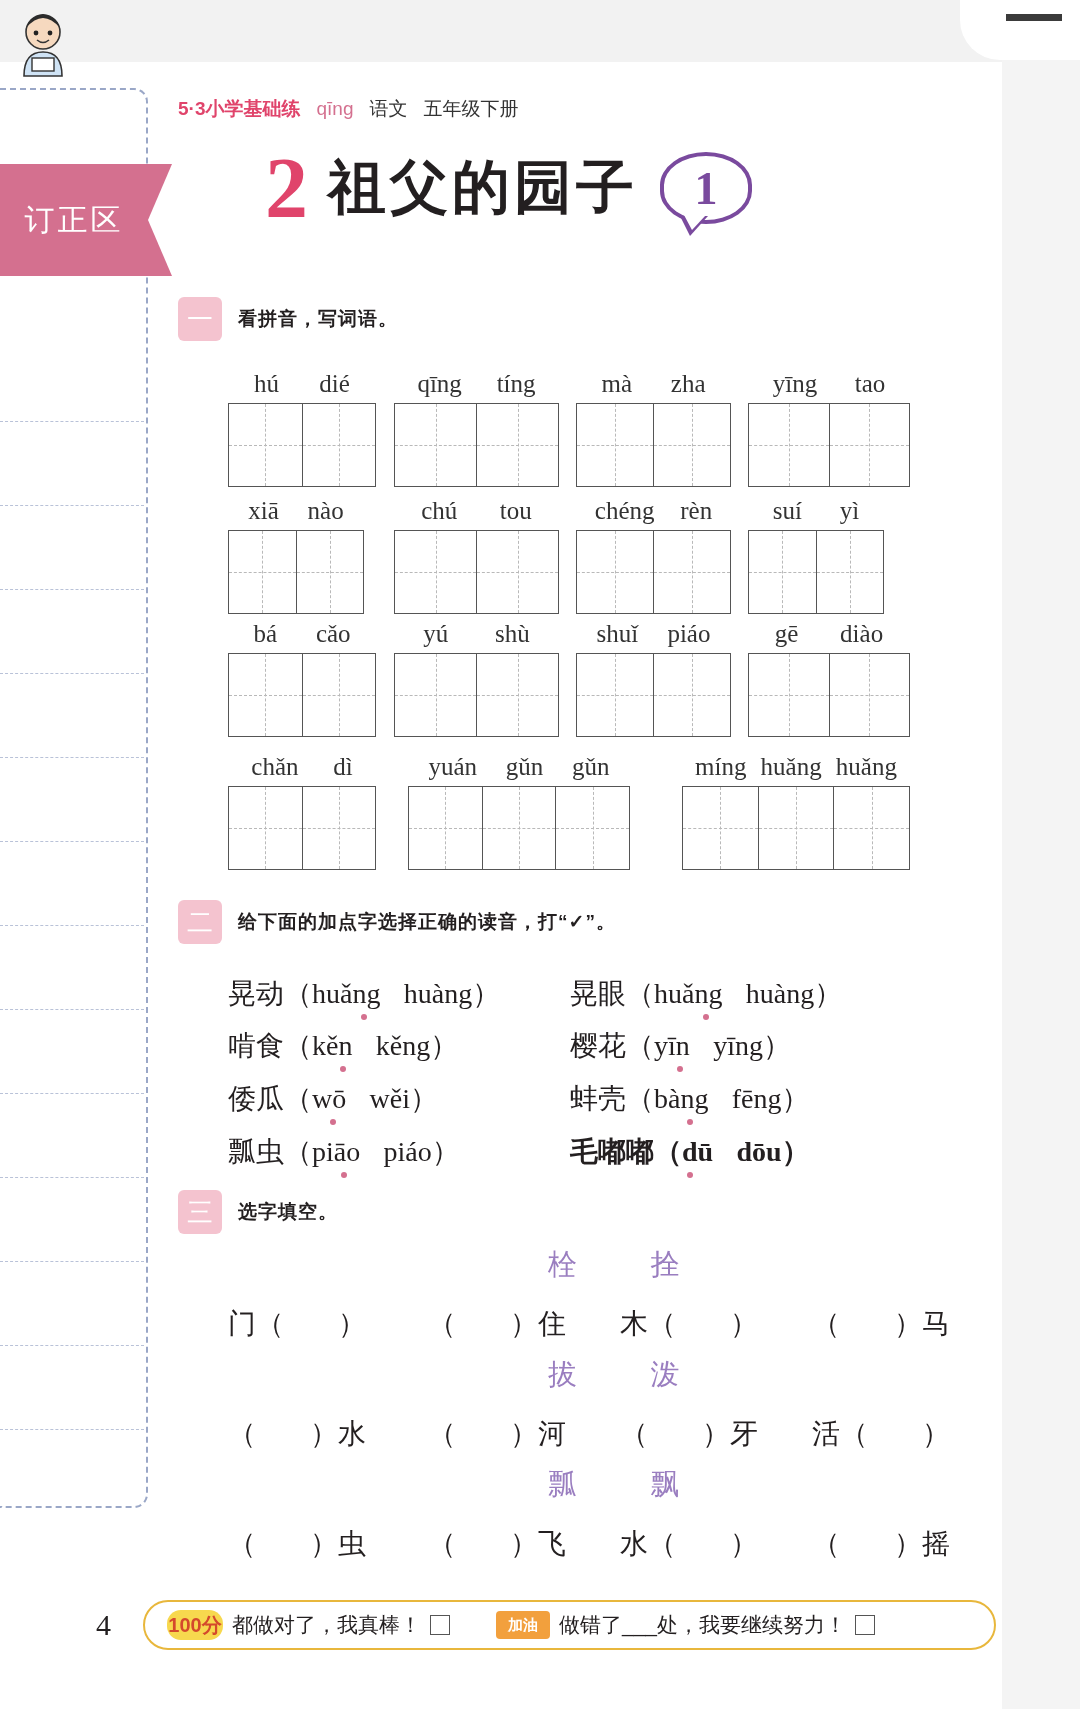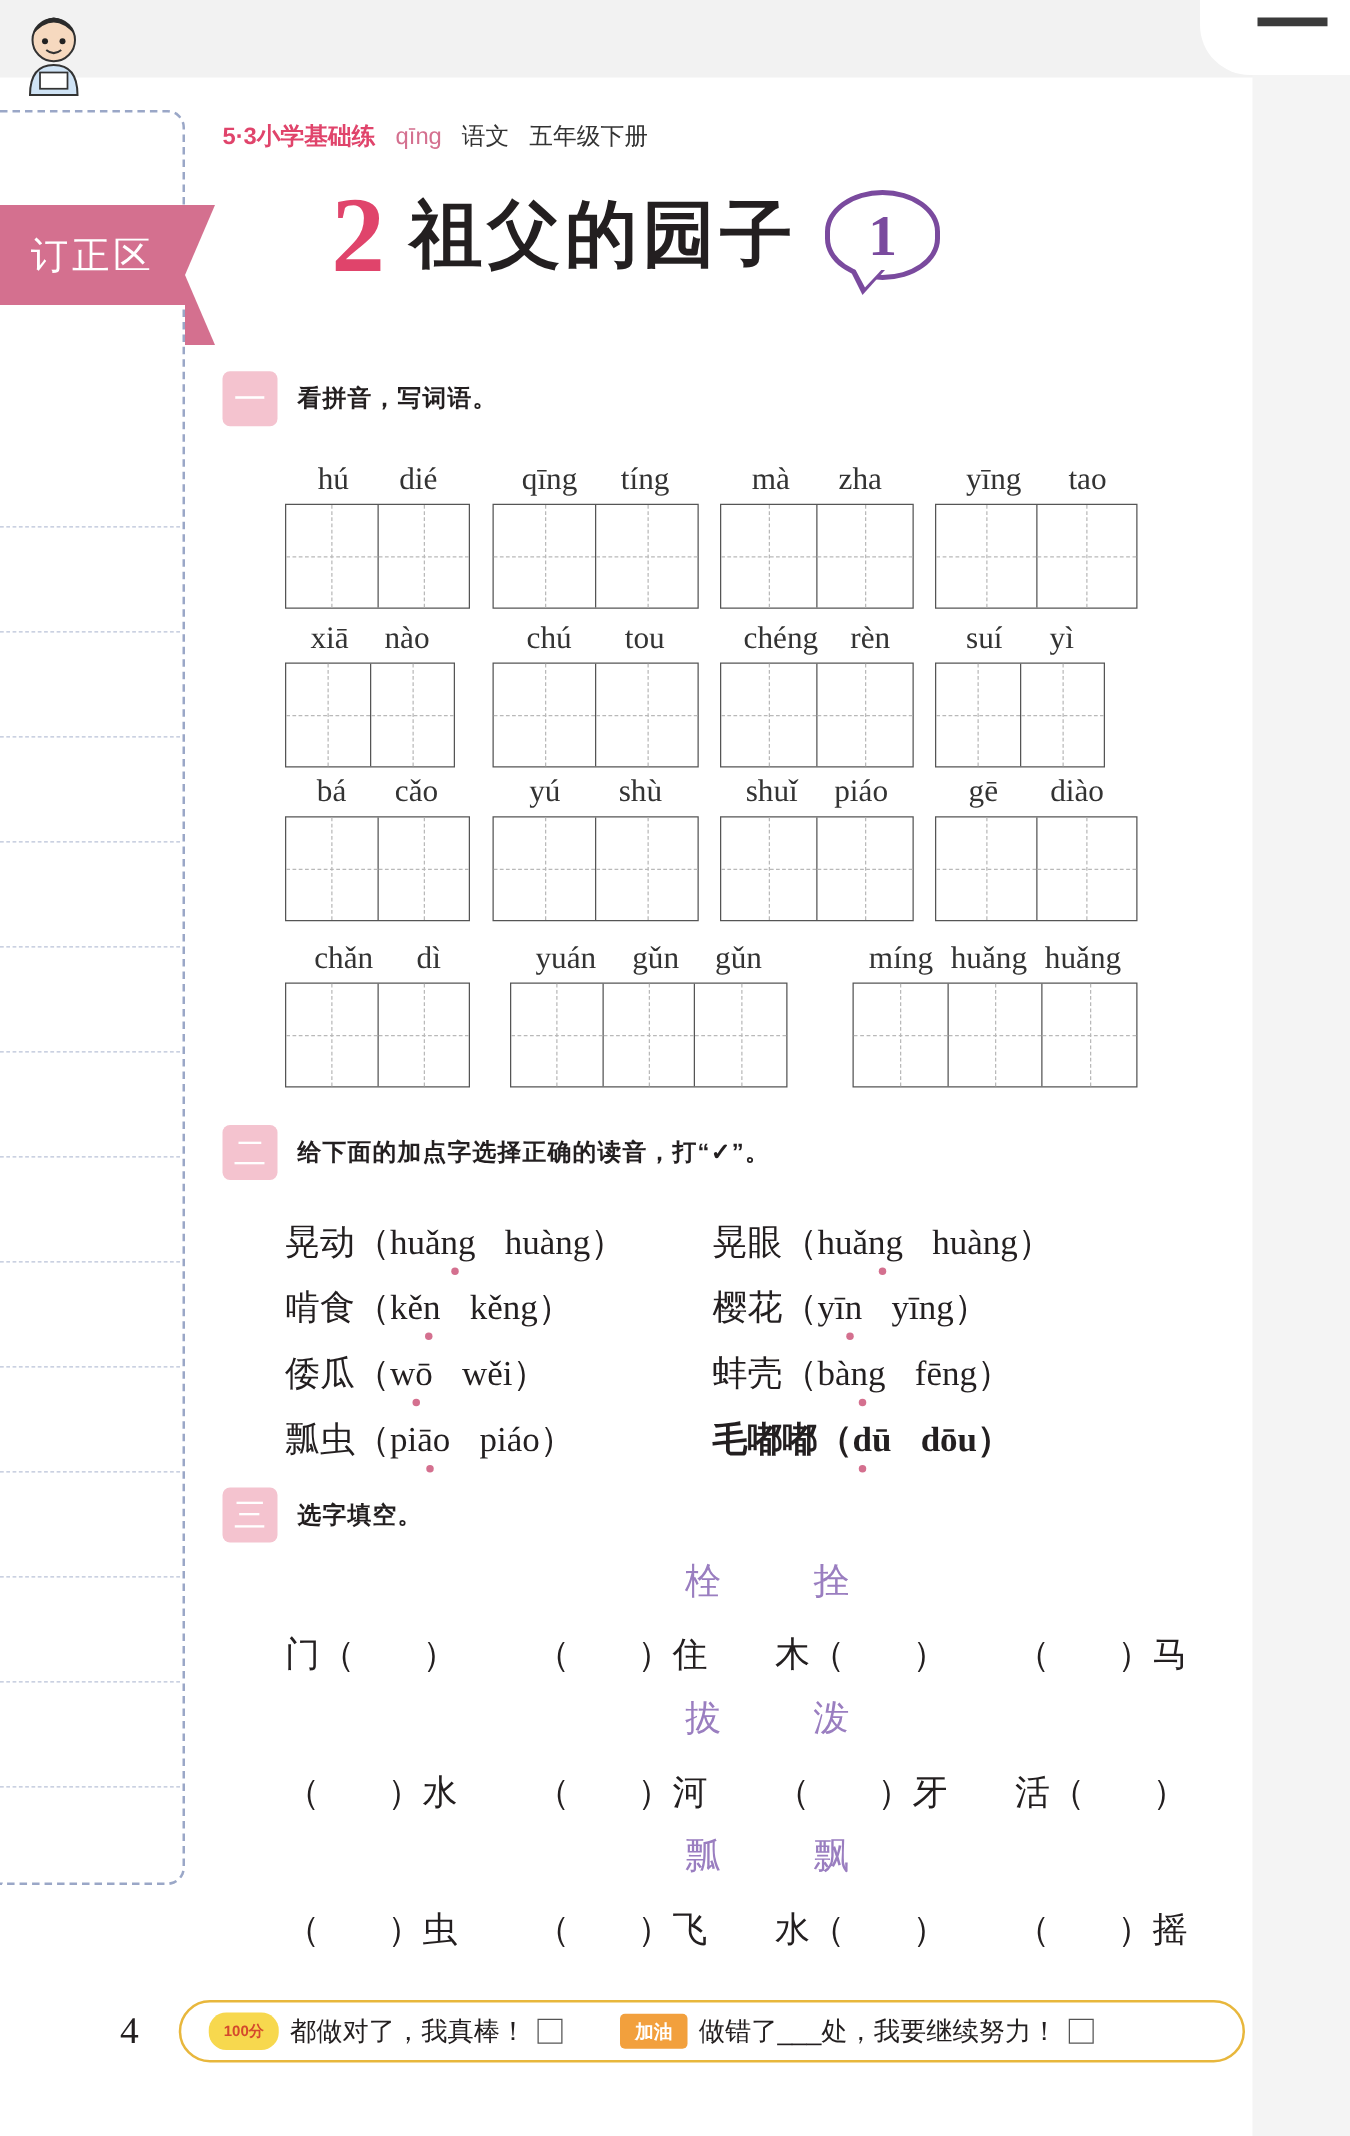--- a/index.html
+++ b/index.html
@@ -42,21 +42,21 @@
     border-top:2px dashed #9aa7c7;
     border-bottom:2px dashed #9aa7c7;
     border-left:none;
     border-radius:0 14px 14px 0;
   }
   .dash-lines { position:absolute; left:0; top:250px; width:144px; }
   .dash-lines div {
     height:84px; border-bottom:1px dashed #b9c2d8;
   }
   .correction-tab {
-    position:absolute; left:0; top:76px; width:148px; height:80px;
+    position:absolute; left:0; top:76px; width:148px; height:112px;
     background:#d4708f;
     color:#ffffff;
     display:flex; align-items:center; justify-content:center;
     font-size:30px; letter-spacing:3px;
     z-index:8;
   }
   .correction-tab:after{
     content:""; position:absolute; right:-24px; top:0;
     border-top:56px solid #d4708f; border-bottom:56px solid #d4708f;
     border-right:24px solid transparent;
@@ -159,21 +159,21 @@
   }
   .page-no { font-size:30px; color:#231f20; margin-right:32px; font-family:"Liberation Serif", serif;}
   .foot-box {
     flex:1; height:50px; border:2px solid #e8b73c; border-radius:25px;
     display:flex; align-items:center; padding:0 22px; gap:12px;
     font-size:21px; color:#231f20;
   }
   .badge-100 {
     width:56px;height:30px;border-radius:14px;background:#f7d84e;
     display:flex;align-items:center;justify-content:center;
-    font-size:12px;color:#d4492c;font-weight:bold;
+    font-size:20px;color:#d4492c;font-weight:bold;
   }
   .badge-jy {
     width:54px;height:28px;border-radius:4px;background:#f2a03d;
     display:flex;align-items:center;justify-content:center;
     font-size:15px;color:#ffffff;font-weight:bold;
   }
   .cbox { width:20px;height:20px;border:1.6px solid #555; display:inline-block; }
   .foot-seg { display:flex; align-items:center; gap:9px; }
 </style>
 </head>

